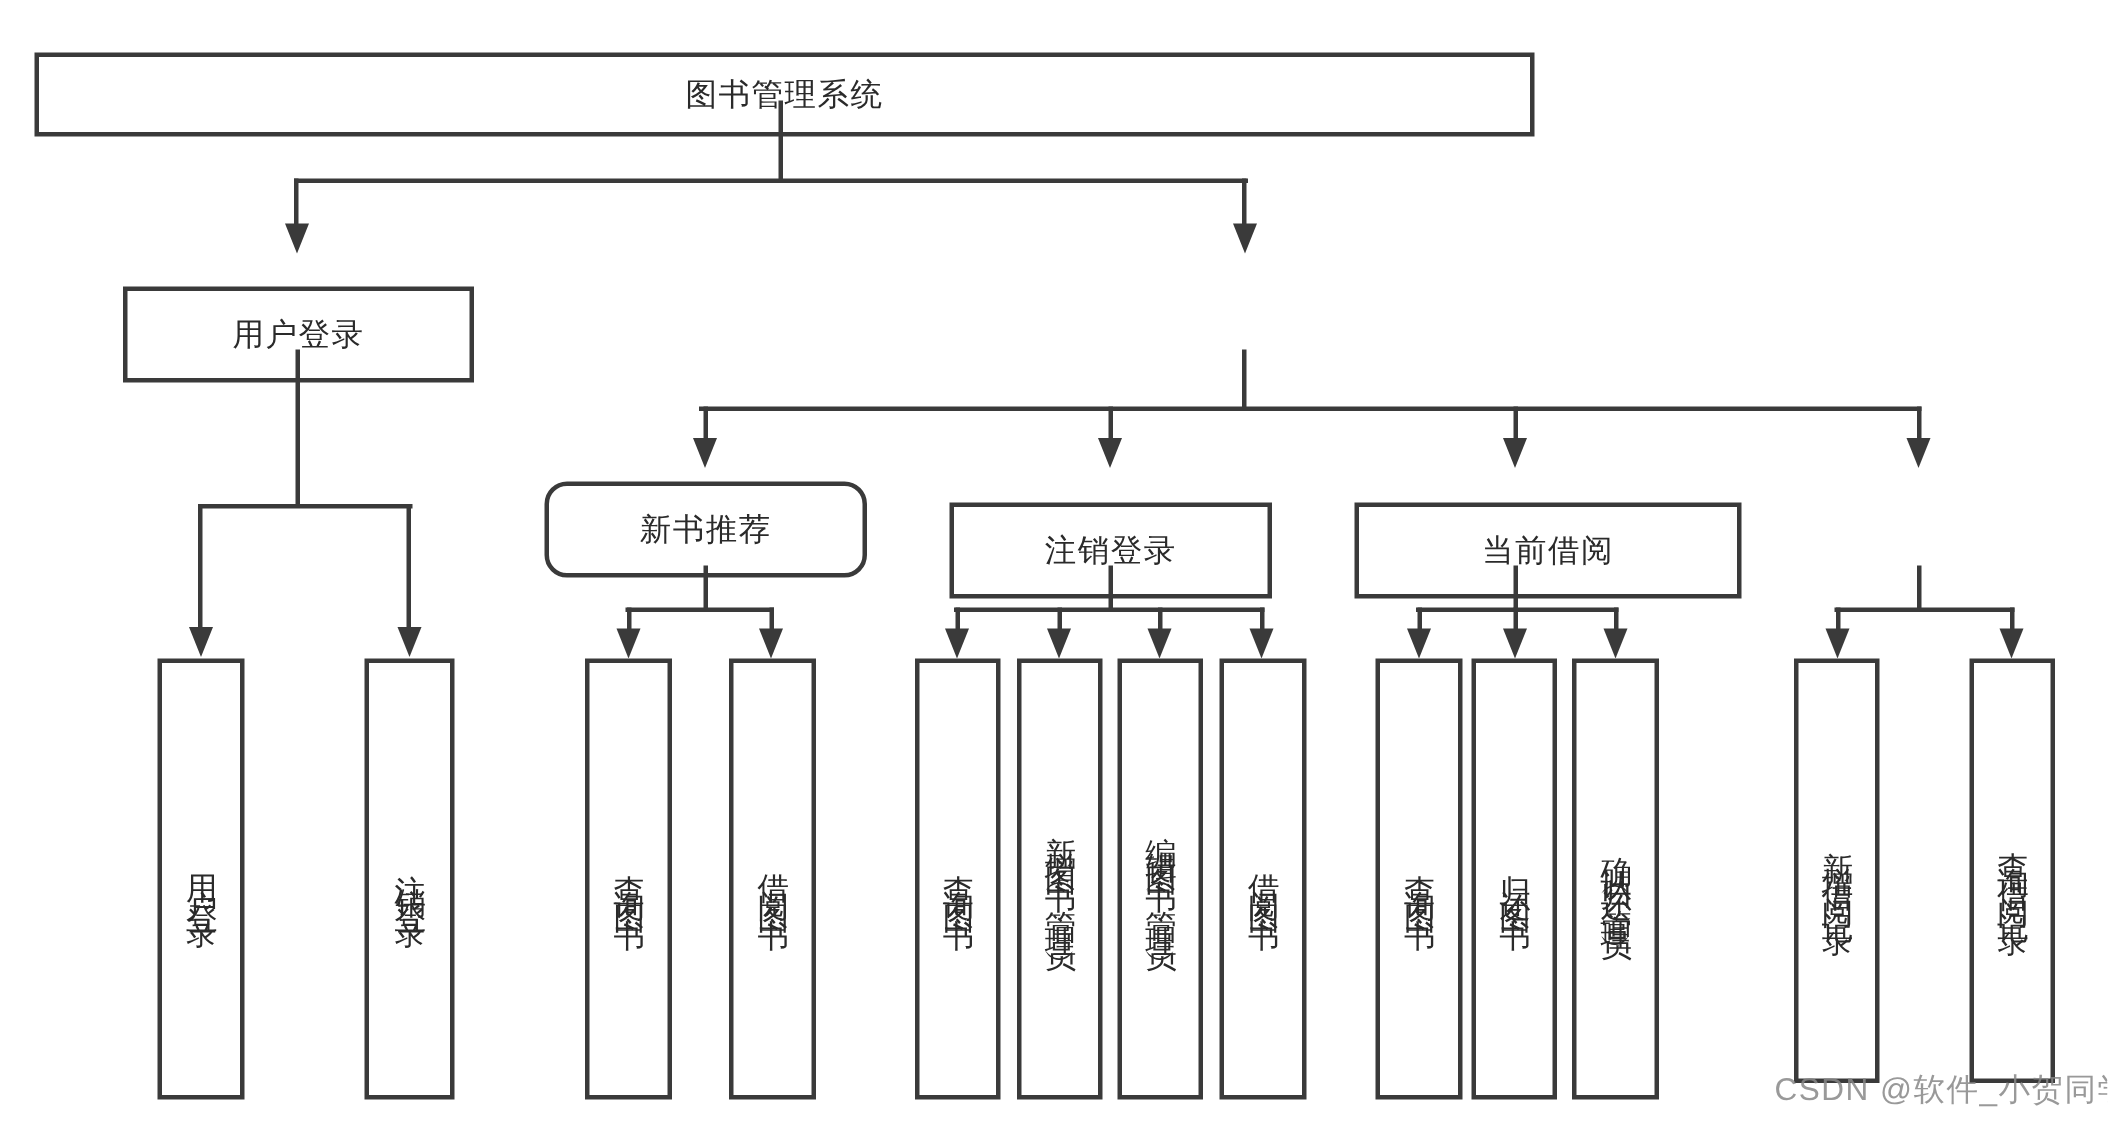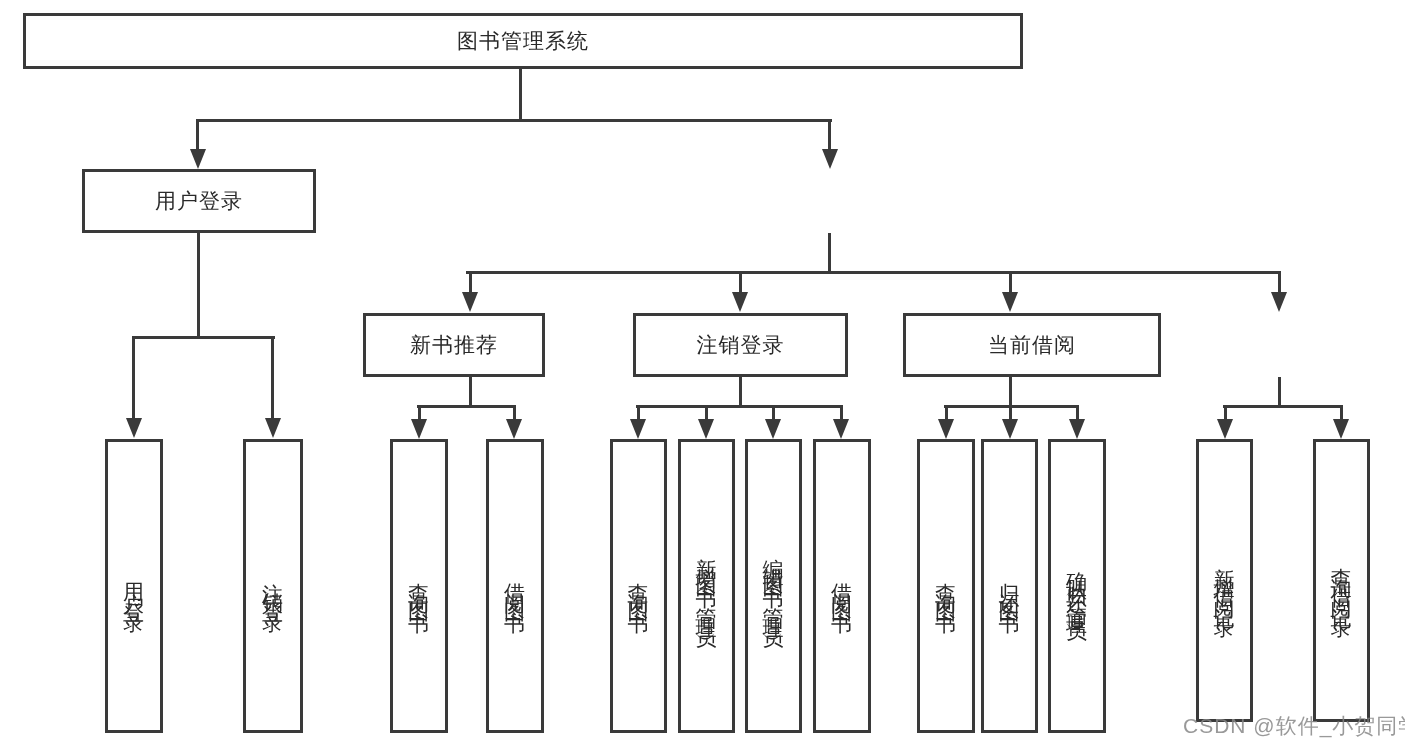--- a/index.html
+++ b/index.html
@@ -14,20 +14,21 @@
     position:absolute;
     box-sizing:border-box;
     border:3px solid #3a3a3a;
     background:#ffffff;
     display:flex;
     align-items:center;
     justify-content:center;
     color:#2a2a2a;
     font-size:21px;
     letter-spacing:1px;
+    margin-top:22px;
   }
   .leafbox{
     position:absolute;
     box-sizing:border-box;
     border:3px solid #3a3a3a;
     background:#ffffff;
     display:flex;
     align-items:center;
     justify-content:center;
     color:#2a2a2a;
@@ -91,21 +92,21 @@
   <div class="hline" style="left:466px;top:271px;width:815px;height:3px;"></div>
   <div class="vline" style="left:469px;top:271px;width:3px;height:24px;"></div>
   <div class="arrow" style="left:462px;top:292px;"></div>
   <div class="vline" style="left:739px;top:271px;width:3px;height:24px;"></div>
   <div class="arrow" style="left:732px;top:292px;"></div>
   <div class="vline" style="left:1009px;top:271px;width:3px;height:24px;"></div>
   <div class="arrow" style="left:1002px;top:292px;"></div>
   <div class="vline" style="left:1278px;top:271px;width:3px;height:24px;"></div>
   <div class="arrow" style="left:1271px;top:292px;"></div>
 
-  <div class="box" style="left:363px;top:313px;width:182px;height:64px;">
+  <div class="box" style="left:363px;top:299px;width:215px;height:64px;border-radius:15px;">
     <span>新书推荐</span>
   </div>
   <div class="box" style="left:633px;top:313px;width:215px;height:64px;">
     <span>注销登录</span>
   </div>
   <div class="box" style="left:903px;top:313px;width:258px;height:64px;">
     <span>当前借阅</span>
   </div>
 
   <div class="vline" style="left:469px;top:377px;width:3px;height:30px;"></div>

